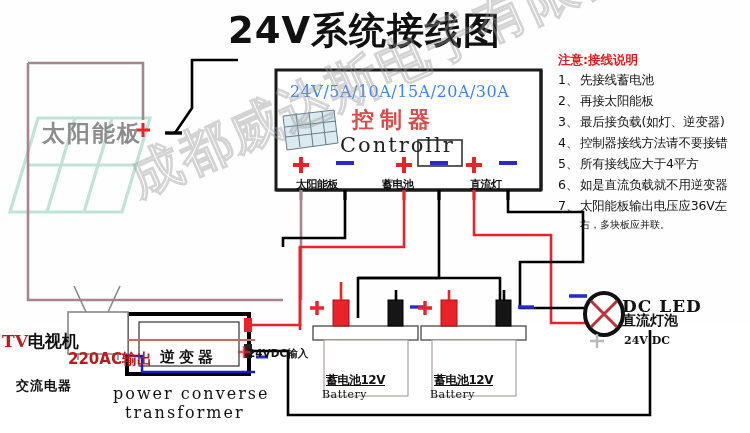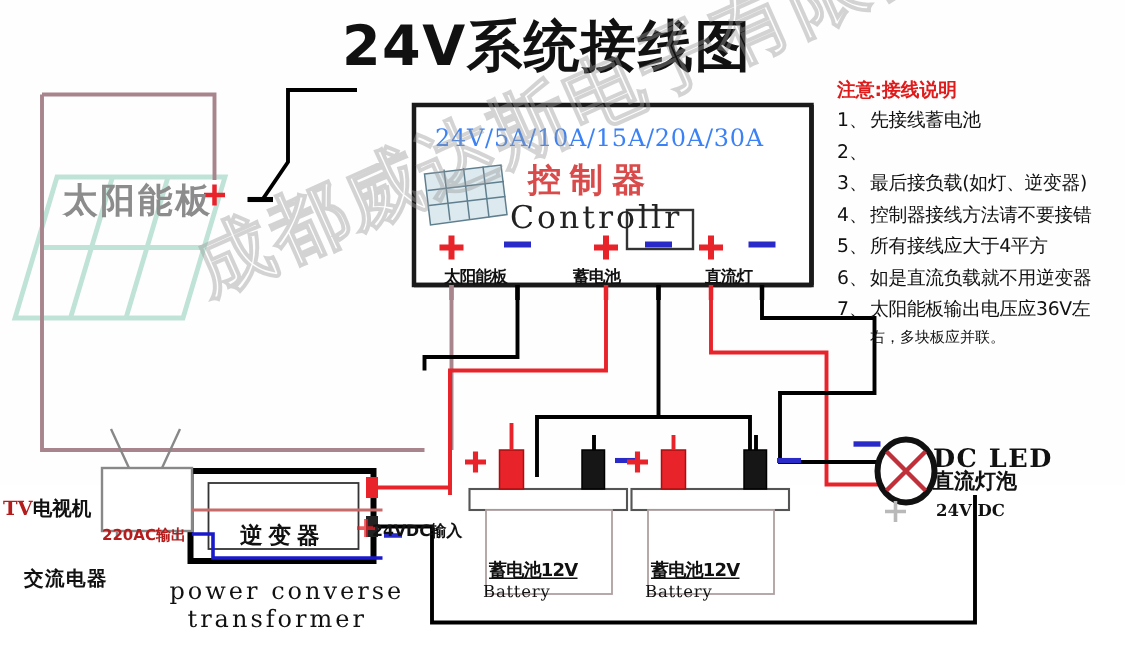--- a/index.html
+++ b/index.html
@@ -37,26 +37,26 @@
             font-family:"DejaVu Sans",sans-serif;letter-spacing:-0.5px;}
   #t1{left:296px;top:177px;}
   #t2{left:382px;top:177px;text-align:center;}
   #t3{left:470px;top:177px;}
 
   
   #solar-lbl{left:42px;top:118px;font-size:23px;color:#8c8c8c;font-weight:bold;
              letter-spacing:2px;font-family:"DejaVu Sans",sans-serif;}
 
   
-  #tv-lbl{left:2px;top:330px;font-size:13px;font-weight:bold;color:#111;
+  #tv-lbl{left:2px;top:330px;font-size:17px;font-weight:bold;color:#111;
           font-family:"DejaVu Sans",sans-serif;}
   #tv-lbl .tvred{color:#b51d1d;font-family:"DejaVu Serif",serif;}
   #ac-dev{left:16px;top:377px;font-size:13px;font-weight:bold;color:#111;
           font-family:"DejaVu Sans",sans-serif;letter-spacing:1px;}
-  #ac-out{left:68px;top:350px;font-size:10px;font-weight:bold;color:#b51d1d;
+  #ac-out{left:68px;top:350px;font-size:15px;font-weight:bold;color:#b51d1d;
           font-family:"DejaVu Sans",sans-serif;}
 
   
   #inv-cn{left:160px;top:348px;font-size:15px;font-weight:bold;color:#111;
           letter-spacing:4px;font-family:"DejaVu Sans",sans-serif;}
   #inv-en1{left:113px;top:384px;font-size:16px;color:#111;letter-spacing:2px;
            font-family:"DejaVu Serif",serif;}
   #inv-en2{left:125px;top:403px;font-size:16px;color:#111;letter-spacing:2px;
            font-family:"DejaVu Serif",serif;}
   #dc-in{left:248px;top:347px;font-size:10.5px;font-weight:bold;color:#111;
@@ -251,20 +251,21 @@
 
   <div id="notes">
     <div class="nhead">注意:接线说明</div>
 
     <div class="nrow">
       <span class="nnum">1、</span>
       <span class="ntxt">先接线蓄电池</span>
     </div>
     <div class="nrow">
       <span class="nnum">2、</span>
+      <span class="ntxt">再接太阳能板</span>
     </div>
     <div class="nrow">
       <span class="nnum">3、</span>
       <span class="ntxt">最后接负载(如灯、逆变器)</span>
     </div>
     <div class="nrow">
       <span class="nnum">4、</span>
       <span class="ntxt">控制器接线方法请不要接错</span>
     </div>
     <div class="nrow">

